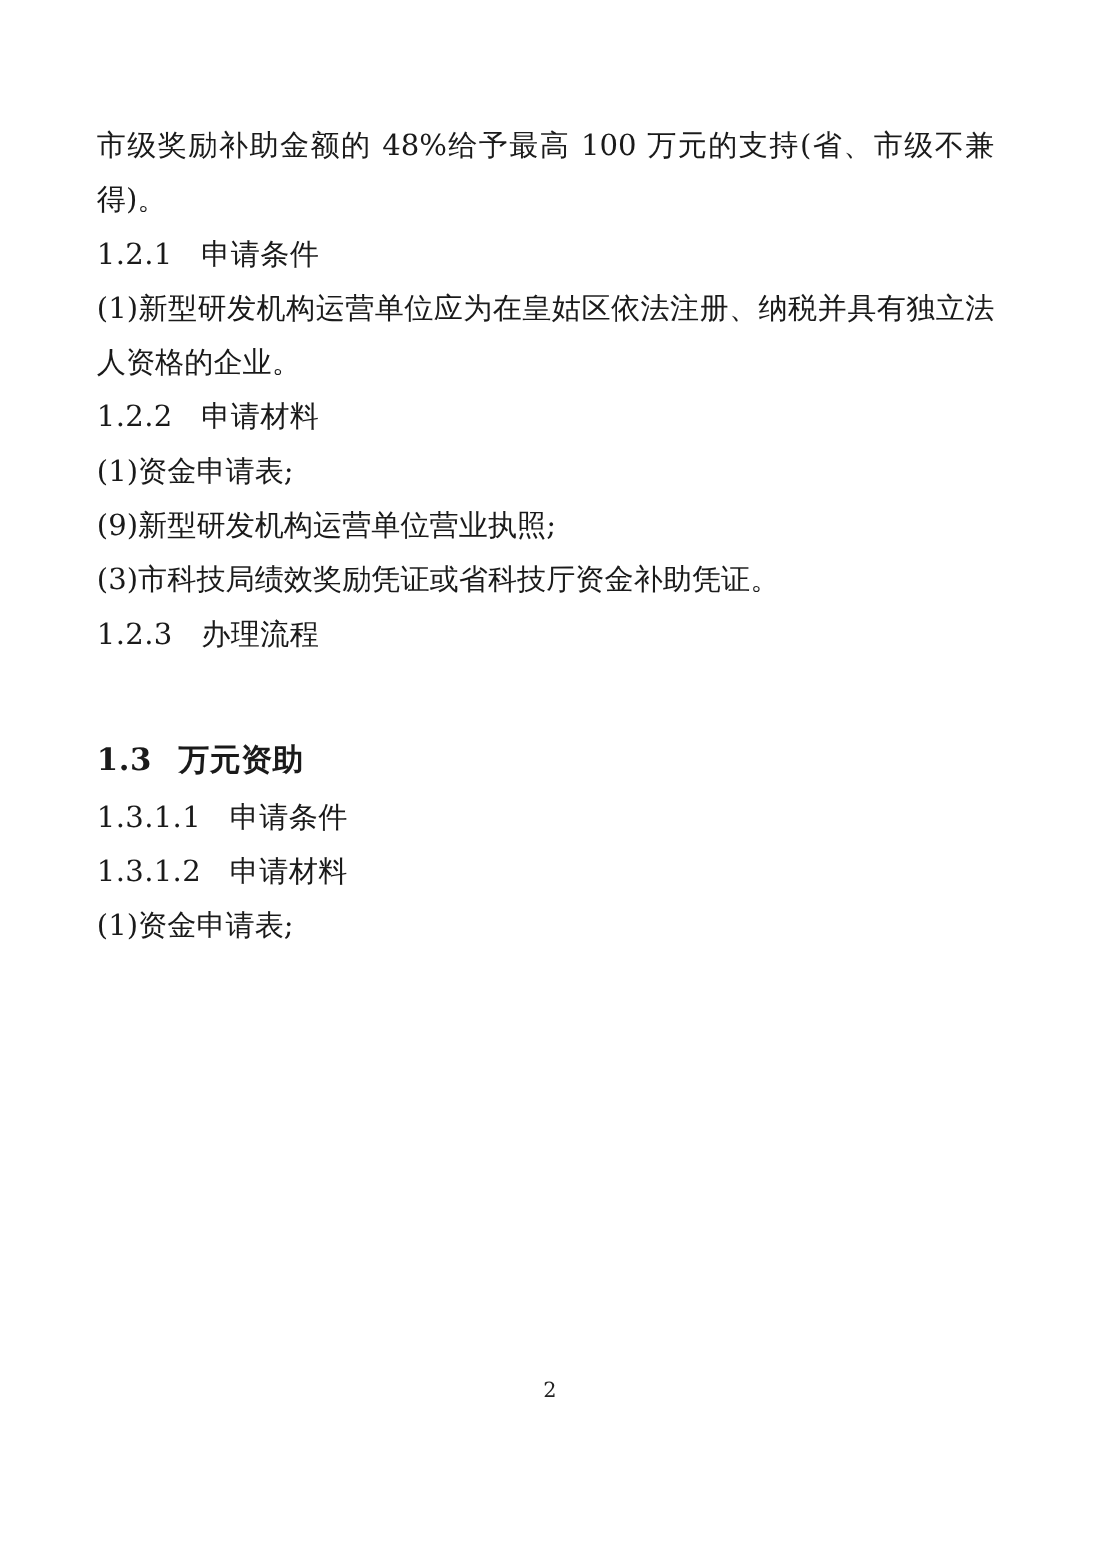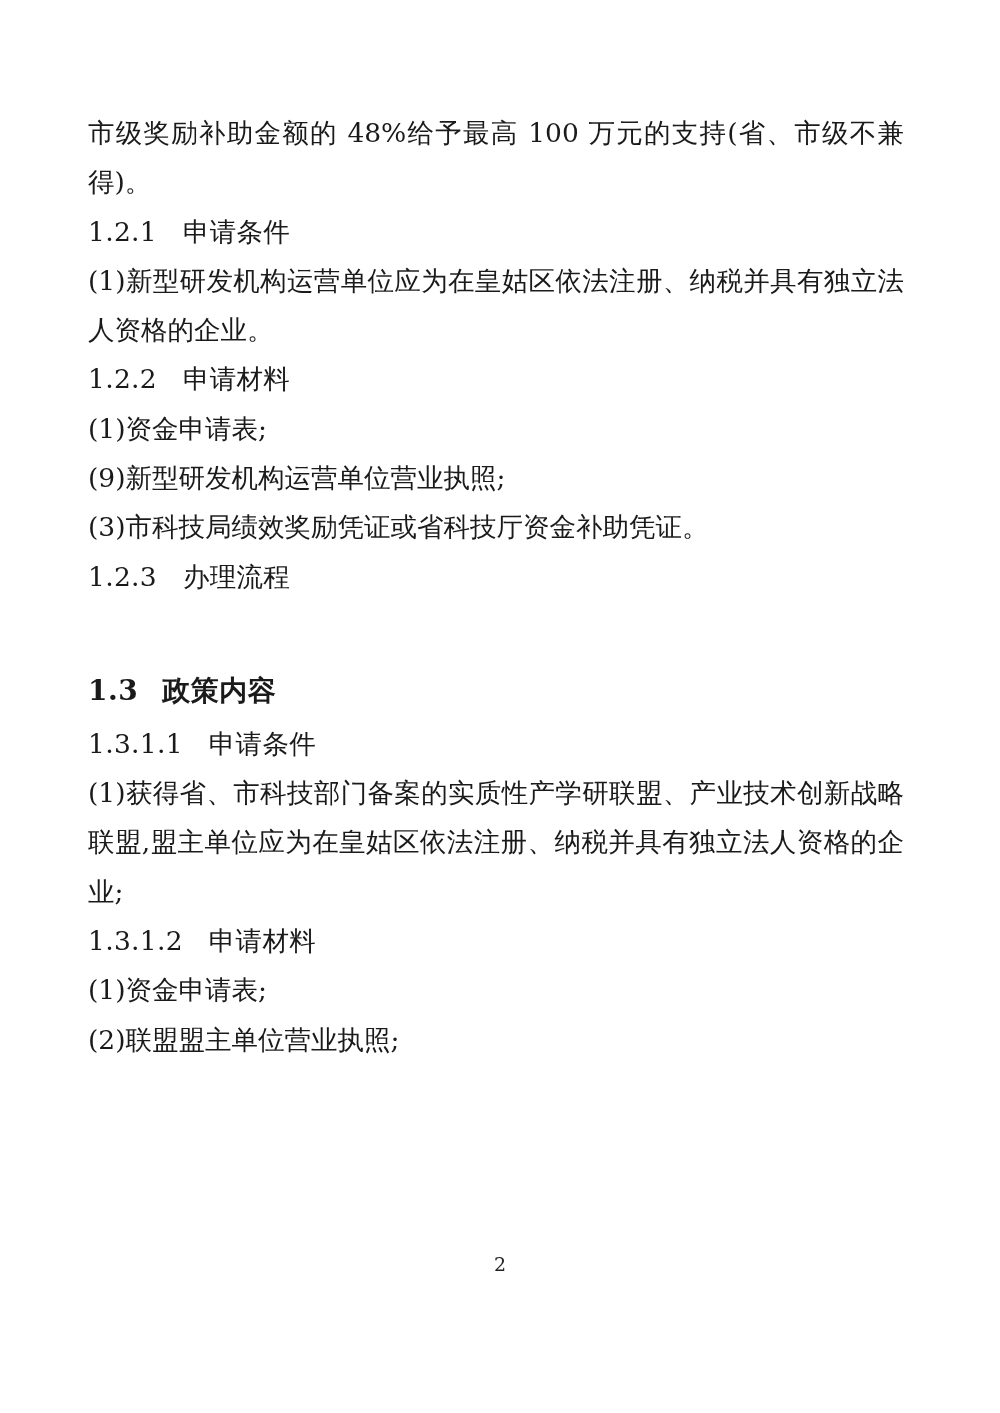--- a/index.html
+++ b/index.html
@@ -91,28 +91,26 @@
 
     <p class="item">(1)资金申请表;</p>
     <p class="item">(9)新型研发机构运营单位营业执照;</p>
     <p class="item">(3)市科技局绩效奖励凭证或省科技厅资金补助凭证。</p>
 
     <p class="num-head"><span class="latin">1.2.3</span><span class="gap-wide"></span><span>办理流程</span></p>
 
 
     <div class="blockgap"></div>
 
-    <p class="section-title"><span class="latin">1.3</span><span class="gap"></span><span>政策内容</span></p>
+    <p class="section-title"><span class="latin">1.3</span><span class="gap"></span><span>万元资助</span></p>
 
 
     <p class="num-head"><span class="latin">1.3.1.1</span><span class="gap-wide"></span><span>申请条件</span></p>
 
-    <p class="para">(1)获得省、市科技部门备案的实质性产学研联盟、产业技术创新战略联盟,盟主单位应为在皇姑区依法注册、纳税并具有独立法人资格的企业;</p>
 
     <p class="num-head"><span class="latin">1.3.1.2</span><span class="gap-wide"></span><span>申请材料</span></p>
 
     <p class="item">(1)资金申请表;</p>
-    <p class="item">(2)联盟盟主单位营业执照;</p>
 
   </div>
 
   <div class="page-number">2</div>
 </div>
 
 </body></html>

